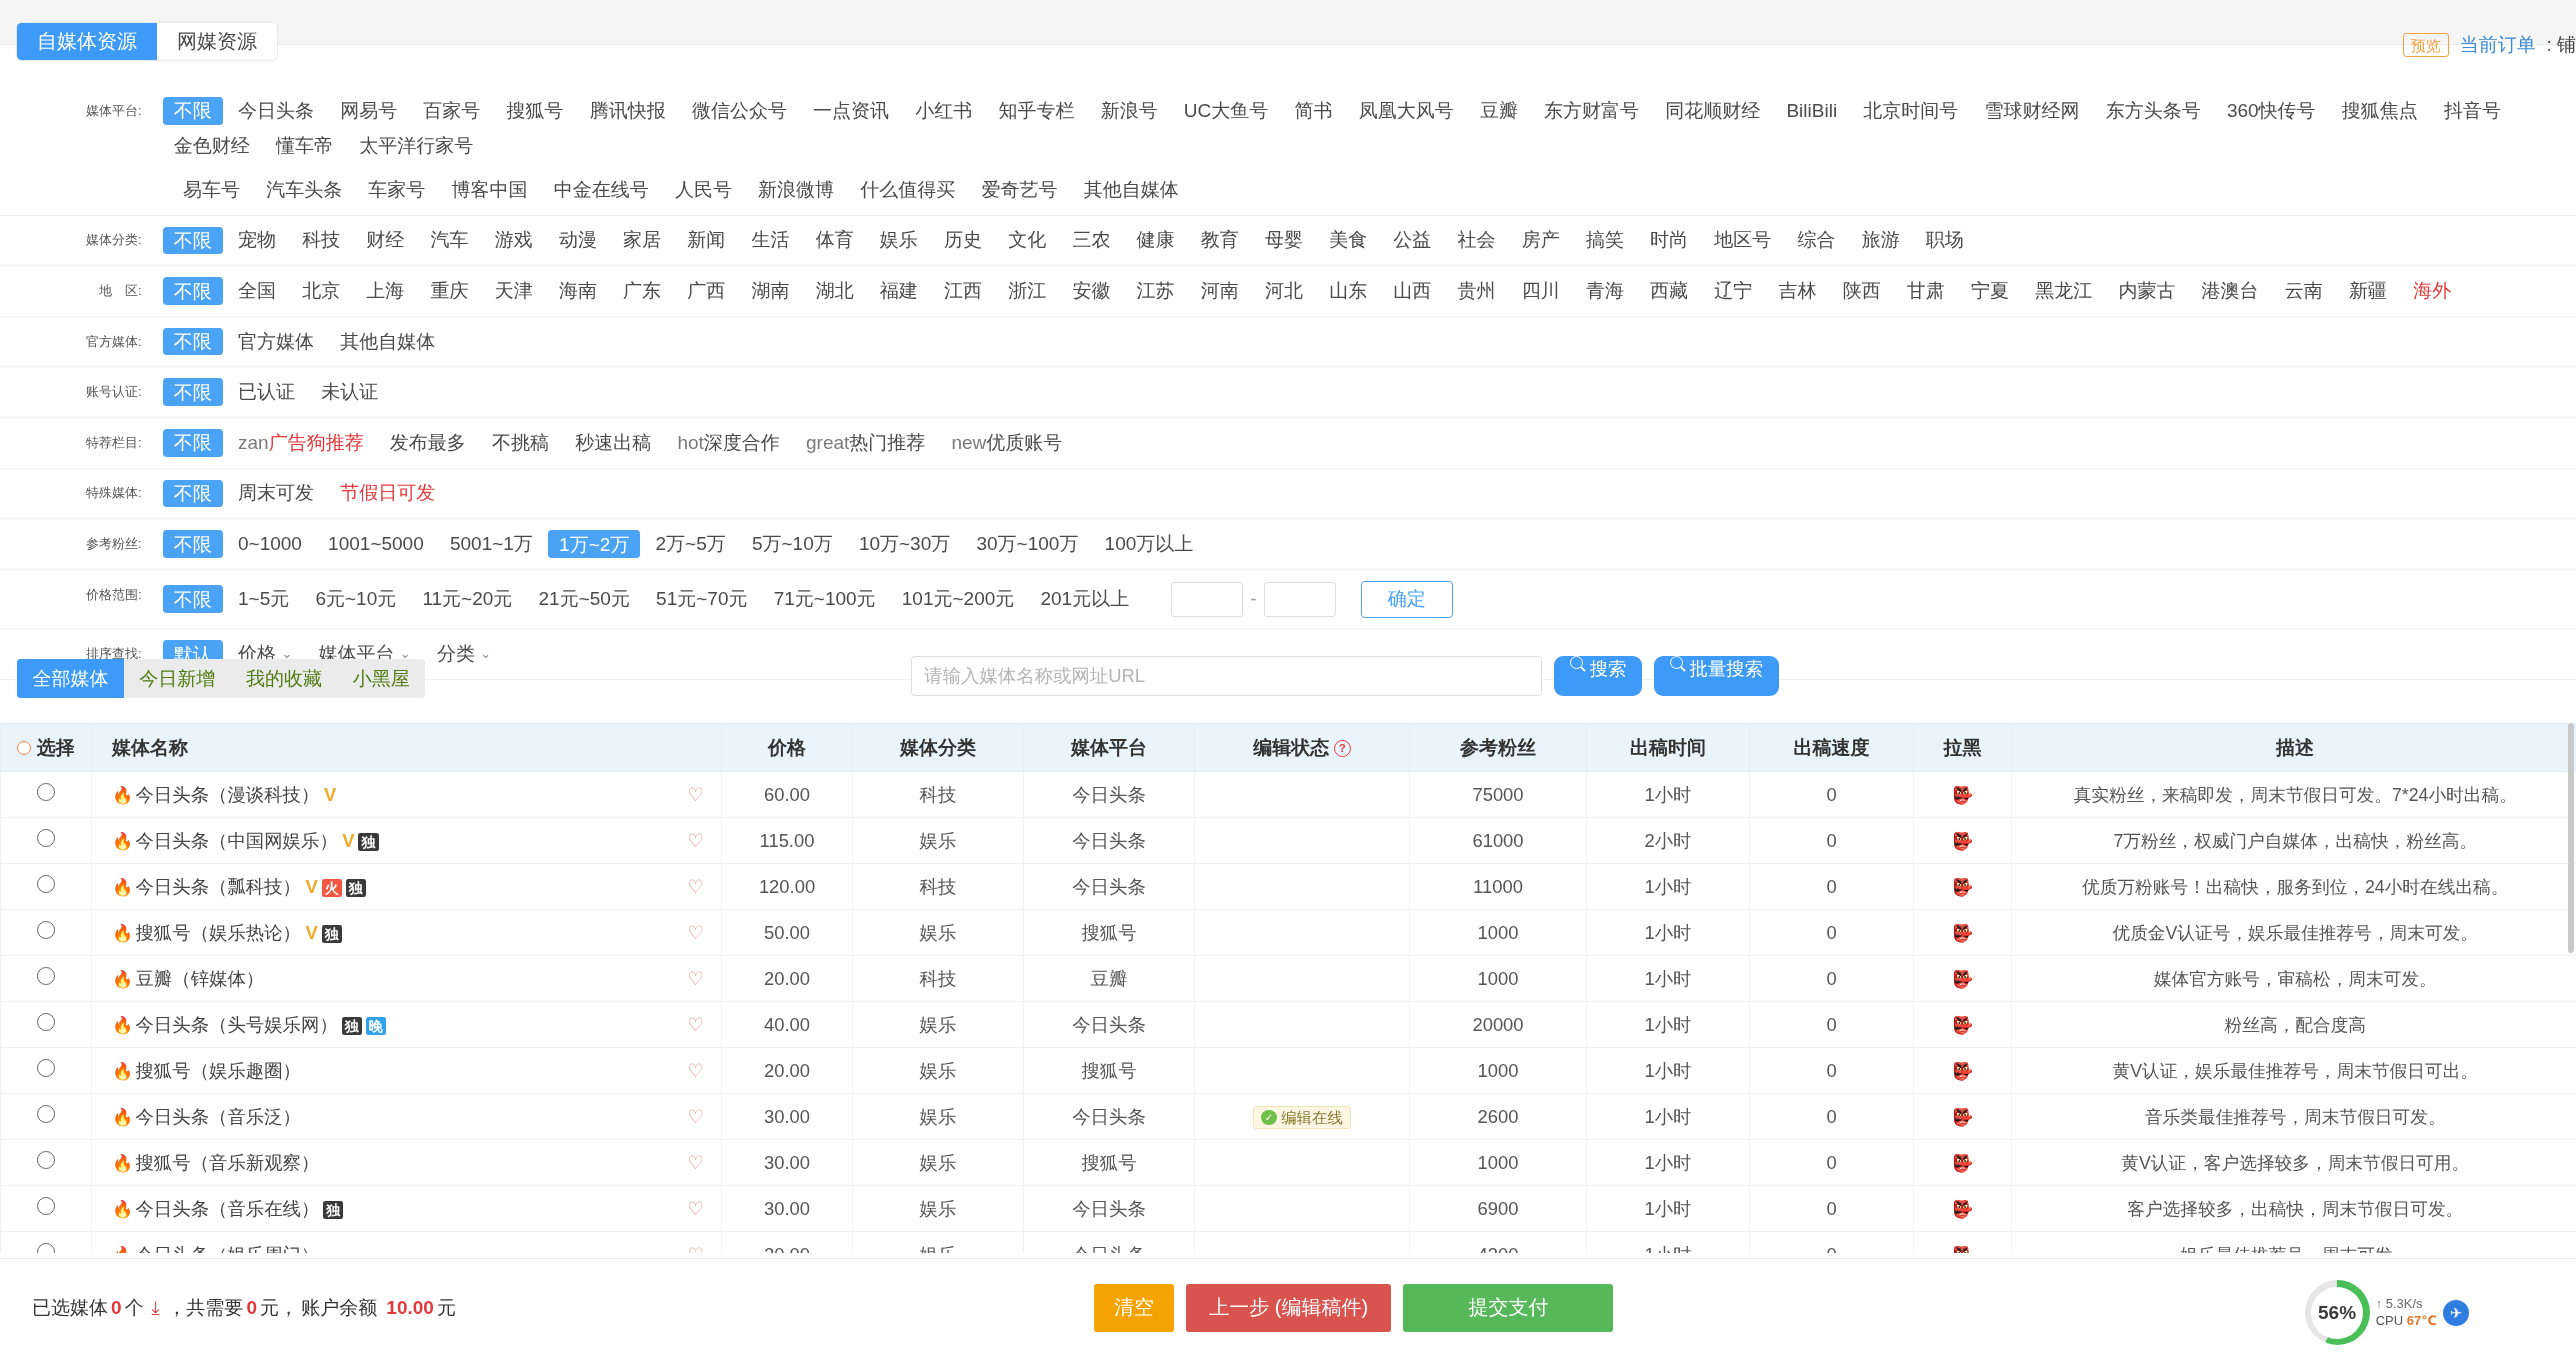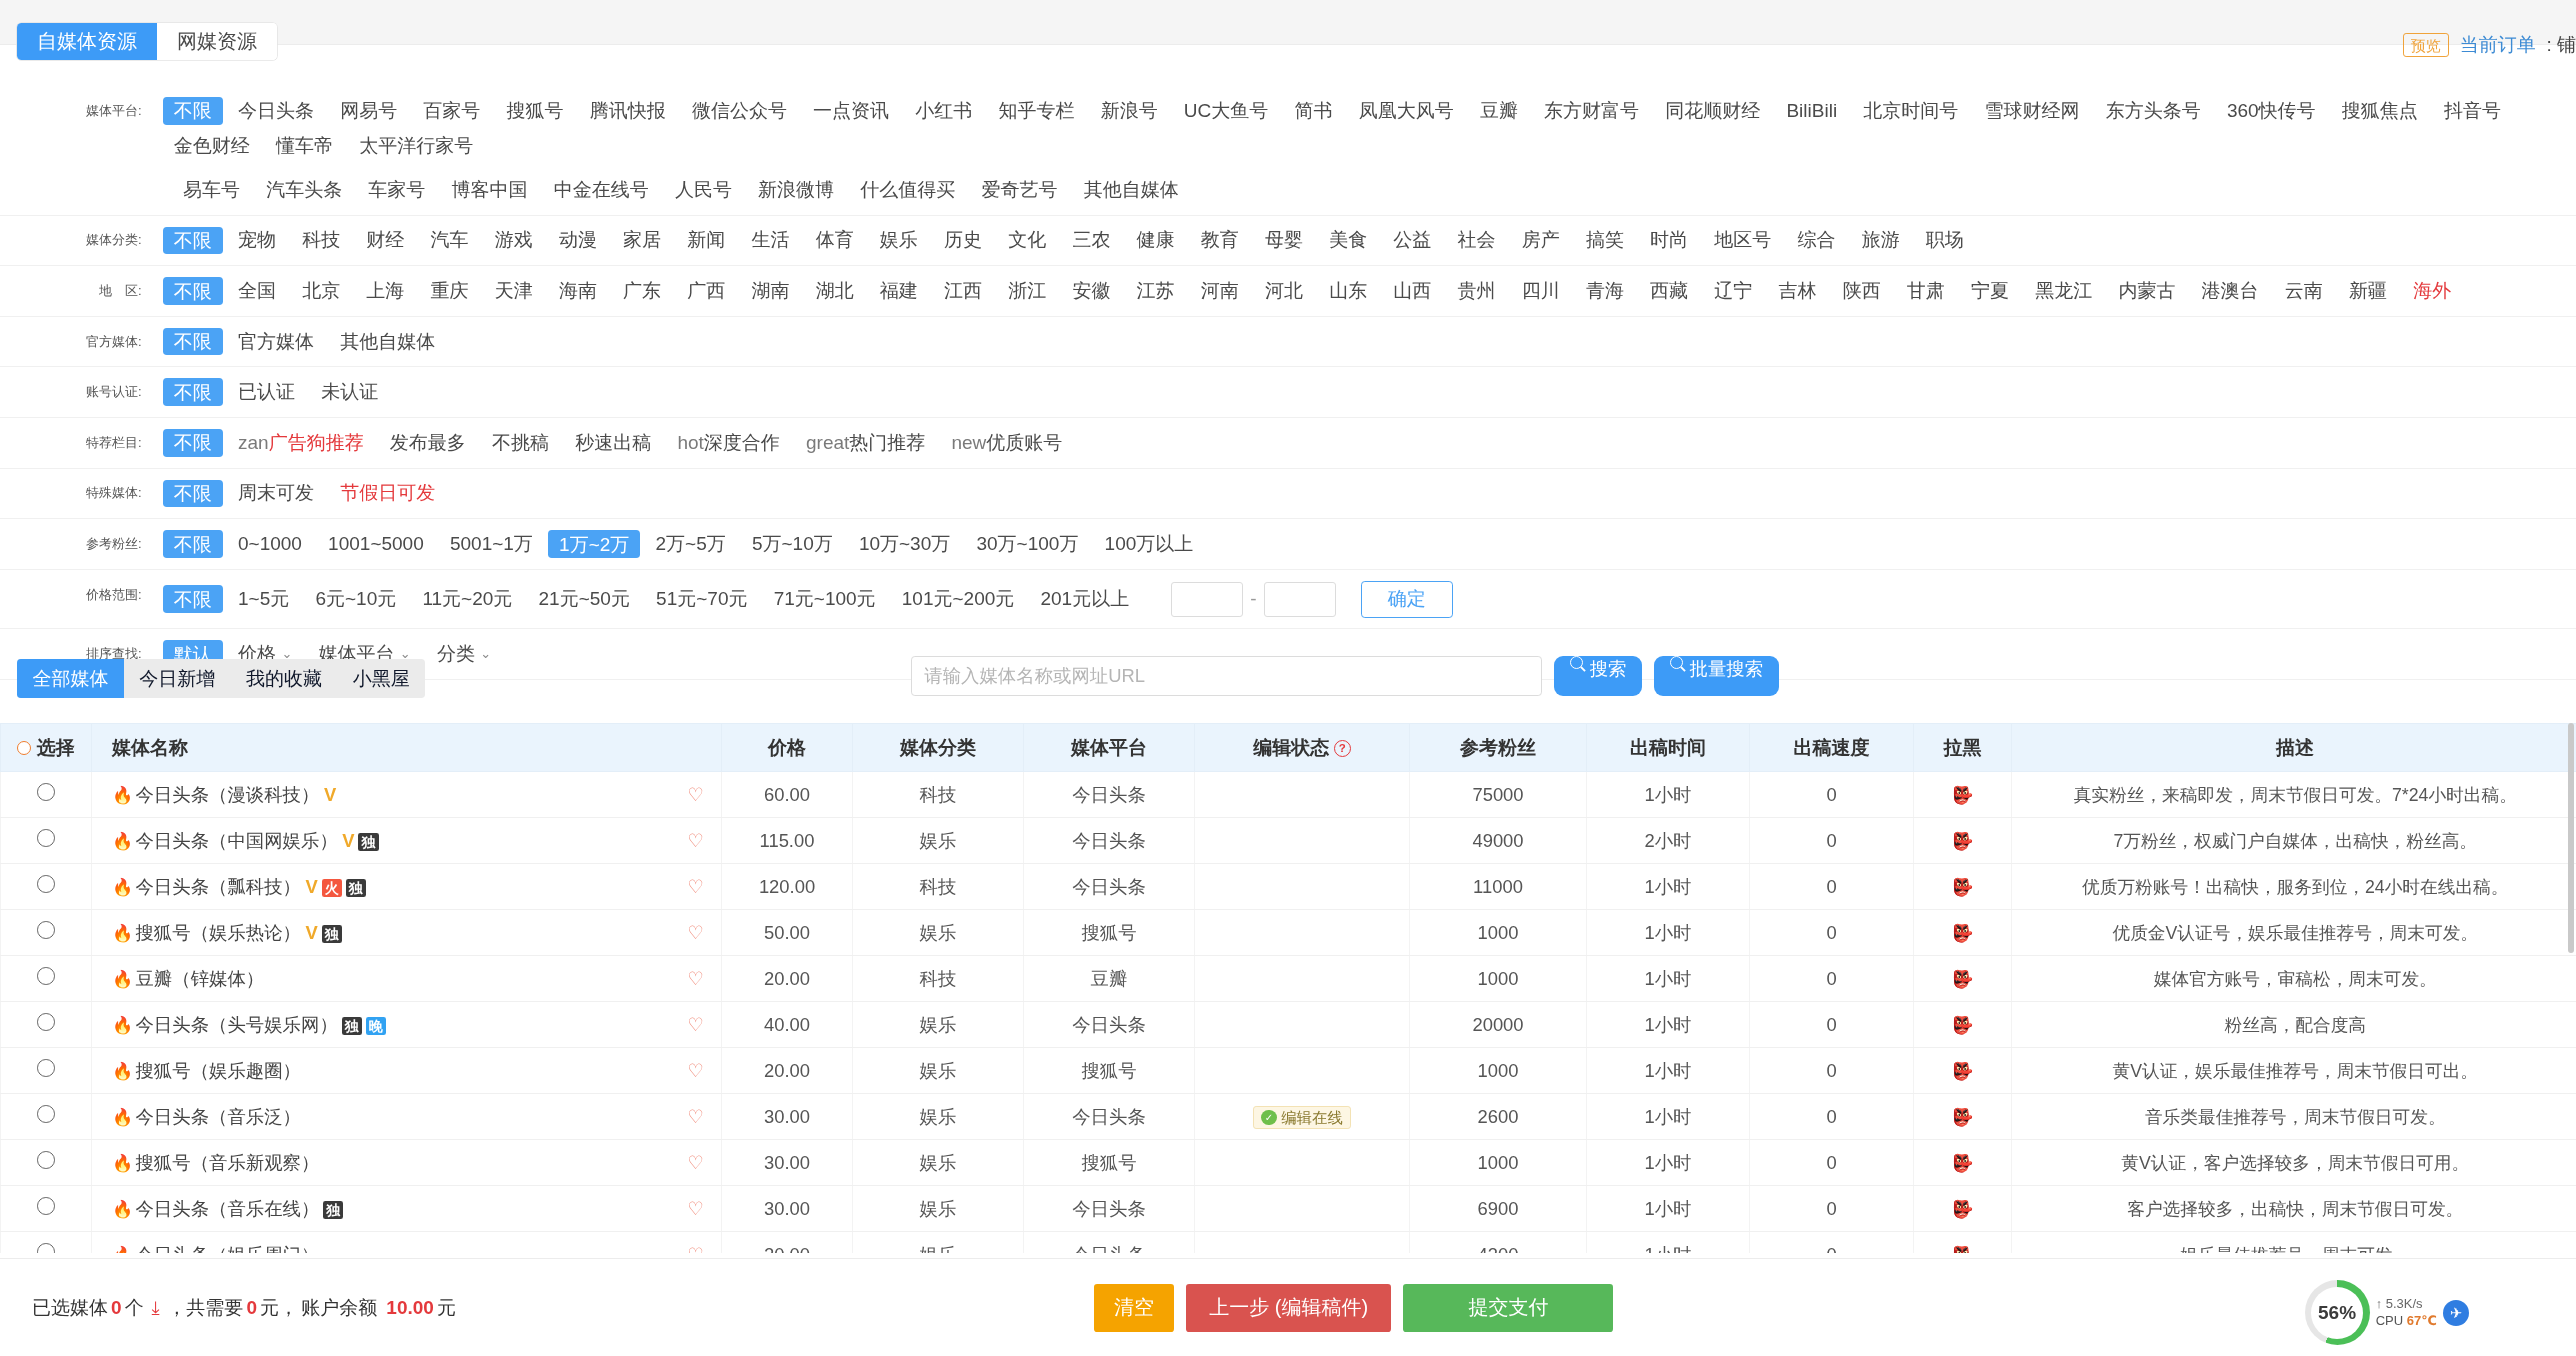--- a/index.html
+++ b/index.html
@@ -76,21 +76,21 @@
   }
   .sortchip { display:inline-flex; align-items:center; gap:5.4px; }
   .caret { font-size:13px; color:#8a8a8a; }
 
   
   .midbar { position:absolute; top:659px; left:0; width:2576px; height:55px; }
   .mtabs {
     position:absolute; left:17px; top:0; display:flex;
     background:#ebebeb; border-radius:3.8px; overflow:hidden;
   }
-  .mtab { padding:7.7px 15.4px; font-size:19px; color:#0f172a; cursor:pointer; line-height:1.25; white-space:nowrap; }
+  .mtab { padding:7.7px 15.4px; font-size:19px; color:#4d7c0f; cursor:pointer; line-height:1.25; white-space:nowrap; }
   .mtab.active { background:#3d9bf7; color:#fff; }
 
   .searchwrap { position:absolute; left:911px; top:-3.1px; display:flex; align-items:center; gap:12.3px; }
   .searchwrap input {
     width:631px; height:40px; border:0.8px solid #dcdcdc; border-radius:3.8px;
     padding:0 12.3px; font-size:18.4px; font-family:inherit; color:#444;
   }
   .searchwrap input::placeholder { color:#b5b5b5; }
   .sbtn {
     height:40px; padding:0 15.4px; background:#3d9bf7; color:#fff; border:none;
@@ -490,21 +490,21 @@
             <td><span class="blackicon">👺</span></td>
             <td class="desc">真实粉丝，来稿即发，周末节假日可发。7*24小时出稿。</td>
           </tr>
           <tr>
             <td><span class="radio"></span></td>
             <td class="namecell"><span class="flame">🔥</span><span class="nm">今日头条（中国网娱乐）</span><span class="bg-v">V</span><span class="bg bg-du">独</span><span class="heart" style="position:absolute;right:17px;top:50%;transform:translateY(-50%)">♡</span></td>
             <td>115.00</td>
             <td>娱乐</td>
             <td>今日头条</td>
             <td></td>
-            <td>49000</td>
+            <td>61000</td>
             <td>2小时</td>
             <td>0</td>
             <td><span class="blackicon">👺</span></td>
             <td class="desc">7万粉丝，权威门户自媒体，出稿快，粉丝高。</td>
           </tr>
           <tr>
             <td><span class="radio"></span></td>
             <td class="namecell"><span class="flame">🔥</span><span class="nm">今日头条（瓢科技）</span><span class="bg-v">V</span><span class="bg bg-huo">火</span><span class="bg bg-du">独</span><span class="heart" style="position:absolute;right:17px;top:50%;transform:translateY(-50%)">♡</span></td>
             <td>120.00</td>
             <td>科技</td>

